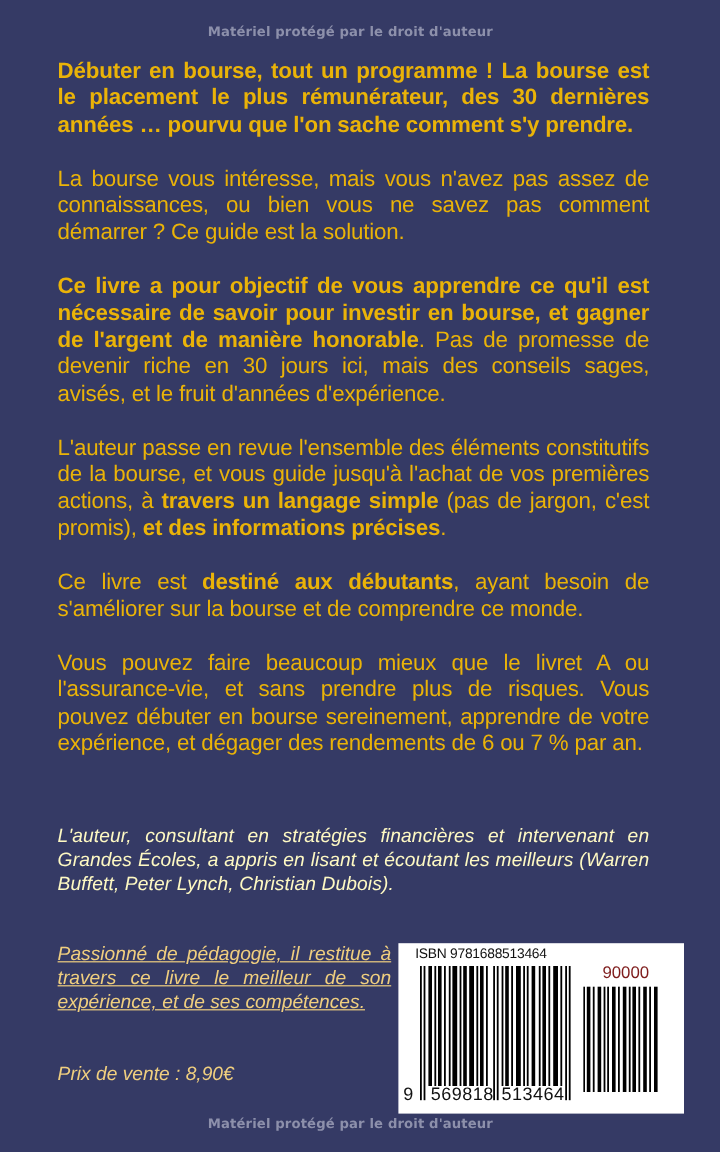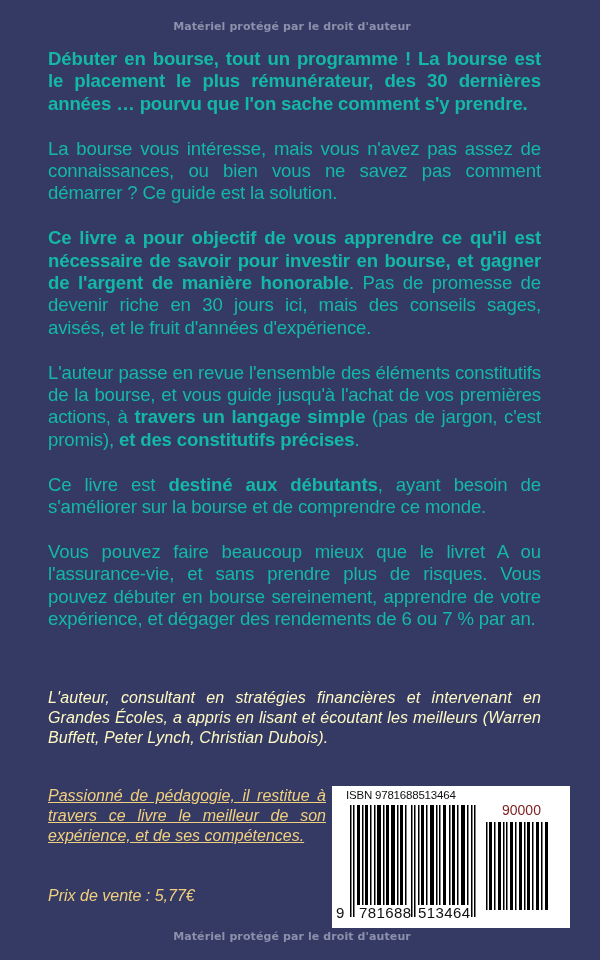--- a/index.html
+++ b/index.html
@@ -26,21 +26,21 @@
       letter-spacing: 0.1px;
     }
     .wm-top { top: 20px; }
     .wm-bottom { top: 930px; }
 
     .main-text {
       position: absolute;
       left: 48px;
       top: 48px;
       width: 493px;
-      color: #14b8a6;
+      color: #eab308;
       font-size: 18.6px;
       line-height: 22.4px;
       letter-spacing: -0.15px;
     }
     .main-text p {
       margin: 0 0 22.4px 0;
       text-align: justify;
     }
     .main-text b {
       font-weight: bold;
@@ -148,34 +148,34 @@
   </style>
 </head>
 <body>
 
 <div class="watermark wm-top">Matériel protégé par le droit d'auteur</div>
 
 <div class="main-text">
   <p class="p1">Débuter en bourse, tout un programme ! La bourse est le placement le plus rémunérateur, des 30 dernières années … pourvu que l'on sache comment s'y prendre.</p>
   <p>La bourse vous intéresse, mais vous n'avez pas assez de connaissances, ou bien vous ne savez pas comment démarrer ? Ce guide est la solution.</p>
   <p><b>Ce livre a pour objectif de vous apprendre ce qu'il est nécessaire de savoir pour investir en bourse, et gagner de l'argent de manière honorable</b><span>. Pas de promesse de devenir riche en 30 jours ici, mais des conseils sages, avisés, et le fruit d'années d'expérience.</span></p>
-  <p><span>L'auteur passe en revue l'ensemble des éléments constitutifs de la bourse, et vous guide jusqu'à l'achat de vos premières actions, à </span><b>travers un langage simple</b><span> (pas de jargon, c'est promis), </span><b>et des constitutifs précises</b><span>.</span></p>
+  <p><span>L'auteur passe en revue l'ensemble des éléments constitutifs de la bourse, et vous guide jusqu'à l'achat de vos premières actions, à </span><b>travers un langage simple</b><span> (pas de jargon, c'est promis), </span><b>et des informations précises</b><span>.</span></p>
   <p><span>Ce livre est </span><b>destiné aux débutants</b><span>, ayant besoin de s'améliorer sur la bourse et de comprendre ce monde.</span></p>
   <p>Vous pouvez faire beaucoup mieux que le livret A ou l'assurance-vie, et sans prendre plus de risques. Vous pouvez débuter en bourse sereinement, apprendre de votre expérience, et dégager des rendements de 6 ou 7 % par an.</p>
 </div>
 
 <div class="author-text">
   <p>L'auteur, consultant en stratégies financières et intervenant en Grandes Écoles, a appris en lisant et écoutant les meilleurs (Warren Buffett, Peter Lynch, Christian Dubois).</p>
 </div>
 
 <div class="passion-text">
   <p>Passionné de pédagogie, il restitue à travers ce livre le meilleur de son expérience, et de ses compétences.</p>
 </div>
 
-<div class="price">Prix de vente : 5,77€</div>
+<div class="price">Prix de vente : 8,90€</div>
 
 <div class="barcode-box">
   <div class="isbn-label">ISBN 9781688513464</div>
   <svg class="main-barcode" width="132" height="112" viewBox="0 0 132 112">
     <g fill="#000">
       <rect x="0" y="0" width="1.5" height="112"></rect>
       <rect x="3" y="0" width="1.5" height="112"></rect>
       <rect x="7" y="0" width="3" height="100"></rect>
       <rect x="12" y="0" width="1.5" height="100"></rect>
       <rect x="15" y="0" width="3" height="100"></rect>
@@ -220,17 +220,17 @@
       <rect x="33" y="0" width="3" height="88"></rect>
       <rect x="38" y="0" width="1.5" height="88"></rect>
       <rect x="41" y="0" width="3" height="88"></rect>
       <rect x="46" y="0" width="1.5" height="88"></rect>
       <rect x="50" y="0" width="3" height="88"></rect>
       <rect x="55" y="0" width="1.5" height="88"></rect>
       <rect x="59" y="0" width="3" height="88"></rect>
     </g>
   </svg>
   <div class="digit-first">9</div>
-  <div class="digit-group-1">781688</div>
+  <div class="digit-group-1">569818</div>
   <div class="digit-group-2">513464</div>
 </div>
 
 <div class="watermark wm-bottom">Matériel protégé par le droit d'auteur</div>
 
 </body></html>

